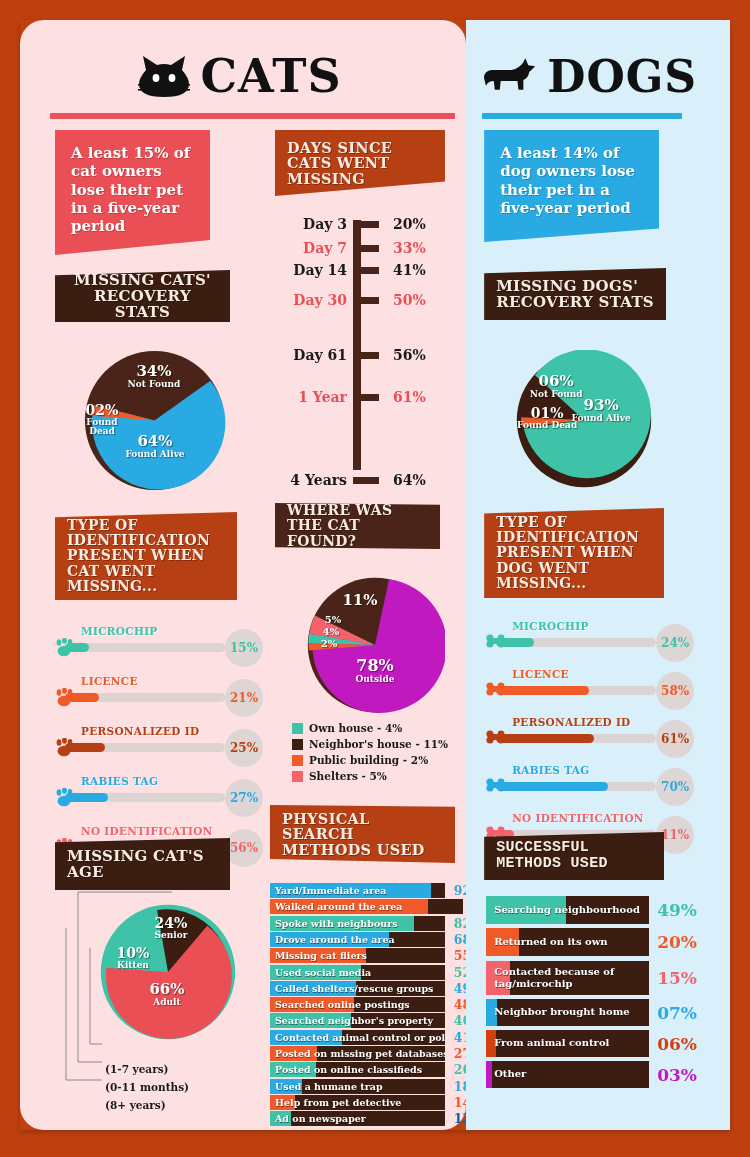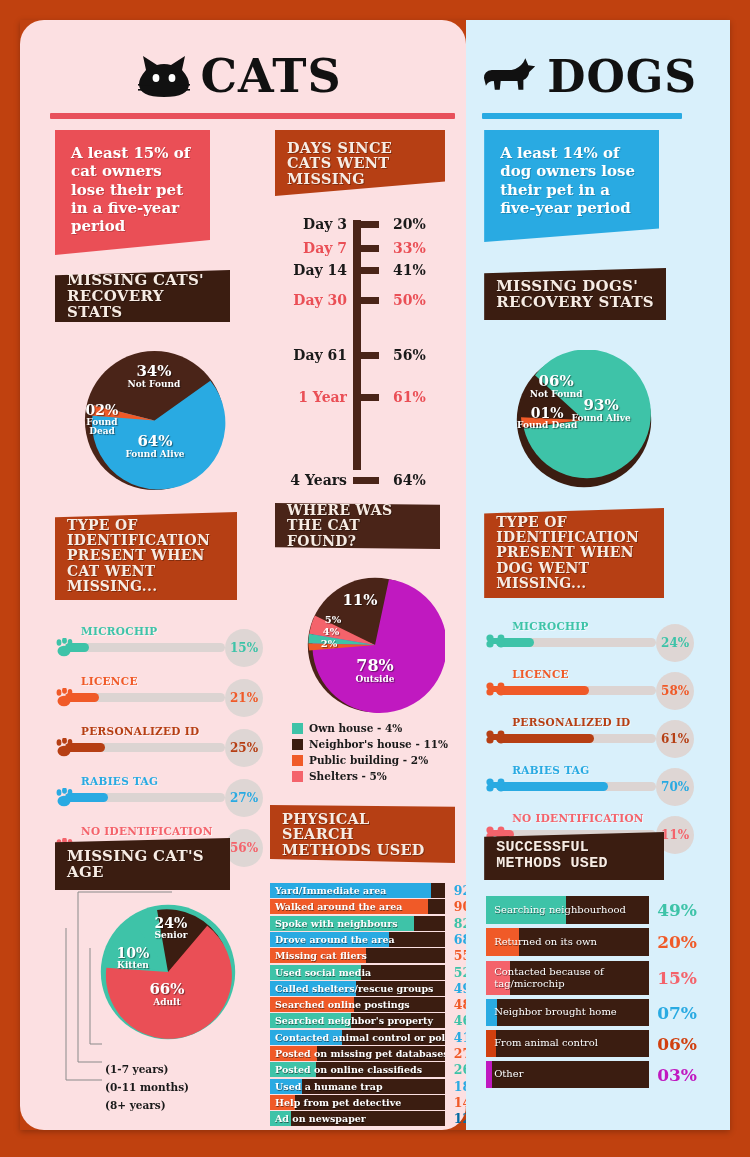--- a/index.html
+++ b/index.html
@@ -90,21 +90,21 @@
     font-family:"DejaVu Serif",serif; font-weight:700; font-size:12.5px;
     padding-left:7px; width:40px;text-align:center;
   }
 
   
   .drow { position:absolute; display:flex; align-items:center; }
   .drow .bar { position:relative; background:#3b1d11; display:flex; align-items:center; }
   .drow .bar .fill { position:absolute; left:0; top:0; bottom:0; }
   .drow .bar .txt {
     position:relative; z-index:2; color:#fff; font-family:"DejaVu Serif",serif;
-    font-weight:400; font-size:10px; padding-left:8px; line-height:1.25;
+    font-weight:700; font-size:10px; padding-left:8px; line-height:1.25;
     text-shadow:.5px .5px 0 rgba(0,0,0,.5);
   }
   .drow .pct { font-family:"DejaVu Serif",serif; font-weight:700; font-size:17px; padding-left:8px; }
 
   
   .pl { position:absolute; color:#fff; font-family:"DejaVu Serif",serif;
         font-weight:700; text-align:center; line-height:1.05;
         text-shadow:1px 1px 1px rgba(0,0,0,.45); }
   .pl .big { display:block; }
   .pl .sm { display:block; font-size:9px; }
@@ -134,21 +134,21 @@
       </svg>
       <span class="title-txt" style="font-size:46px;">CATS</span>
     </div>
     <div class="rule" style="position:absolute;left:30px;top:93px;width:405px;background:#e8505b;"></div>
 
     <div class="stmt" style="left:35px;top:110px;width:155px;height:125px;font-size:15px;">
       <div class="bg" style="background:#ea4f56;clip-path:polygon(0 0,100% 0,100% 88%,0 100%);"></div>
       <div class="inner">A least 15% of cat owners lose their pet in a five-year period</div>
     </div>
 
-    <div class="banner" style="left:35px;top:250px;width:175px;height:52px;font-size:15px;">
+    <div class="banner" style="left:35px;top:250px;width:175px;height:52px;font-size:15px;text-align:center;">
       <div class="bg" style="background:#3b1d11;clip-path:polygon(0 10%,100% 0,100% 100%,0 100%);"></div>
       <div class="inner">MISSING CATS' RECOVERY STATS</div>
     </div>
 
     <div style="position:absolute;left:62px;top:328px;width:145px;height:145px;">
       <svg width="145" height="145" viewBox="0 0 100 100">
         <circle cx="50" cy="50" r="48" fill="#4a2418"></circle>
 
         <path d="M50 50 L88.5 22.5 A46 46 0 1 1 8.5 39.5 Z" fill="#29aae2"></path>
 
@@ -380,21 +380,21 @@
     </div>
     <div id="search-rows">
         <div class="lrow" style="left: 250px; top: 863px;">
           <span class="bar" style="width:175px">
             <span class="fill" style="width:161px;background:#29aae2"></span>
             <span class="txt">Yard/Immediate area</span>
           </span>
           <span class="pct" style="color:#29aae2">92%</span>
         </div>
         <div class="lrow" style="left: 250px; top: 879.3px;">
-          <span class="bar" style="width:175px">
+          <span class="bar" style="width:193px">
             <span class="fill" style="width:158px;background:#f05a28"></span>
             <span class="txt">Walked around the area</span>
           </span>
           <span class="pct" style="color:#f05a28">90%</span>
         </div>
         <div class="lrow" style="left: 250px; top: 895.6px;">
           <span class="bar" style="width:175px">
             <span class="fill" style="width:144px;background:#3ec3a8"></span>
             <span class="txt">Spoke with neighbours</span>
           </span>

